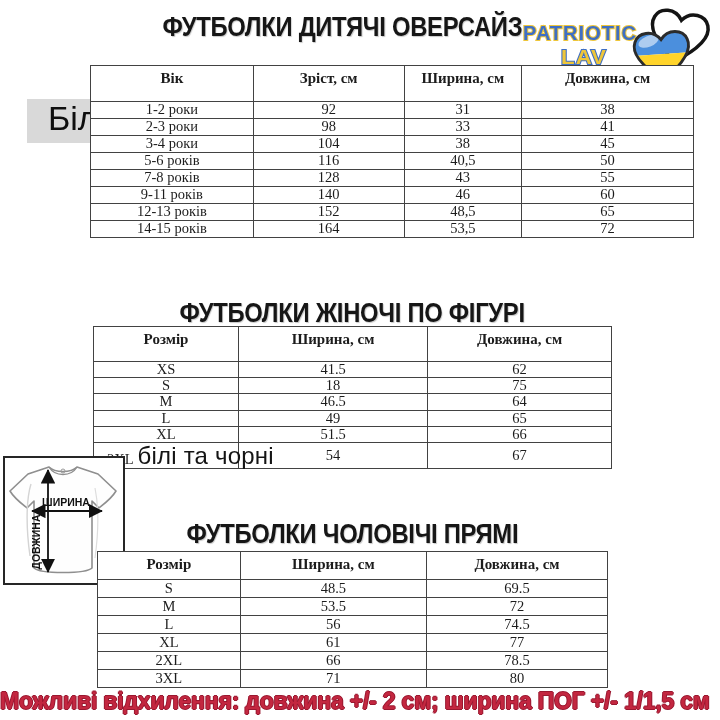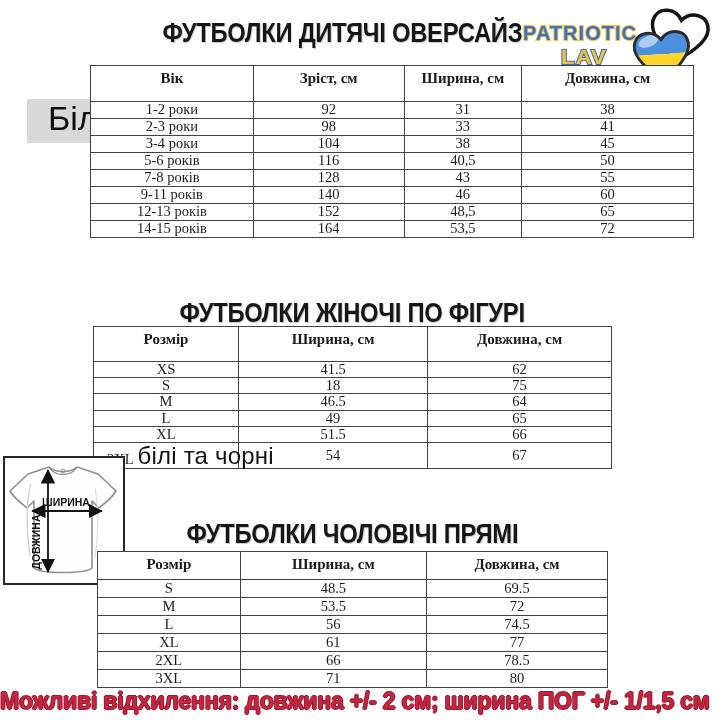--- a/index.html
+++ b/index.html
@@ -7,21 +7,21 @@
     position:relative; width:720px; height:720px; background:#ffffff;
     overflow:hidden; font-family:"Liberation Serif", serif;
   }
   .title {
     position:absolute; width:720px; text-align:center;
     font-family:"Liberation Sans", sans-serif; font-weight:bold;
     font-size:27px; color:#161616; letter-spacing:-0.3px;
     text-shadow:1px 1px 1px rgba(0,0,0,0.22);
   }
   .title > span { display:inline-block; transform:scaleX(0.88); transform-origin:center; white-space:nowrap; }
-  #title-children { top:18px; width:684px;text-decoration:underline; }
+  #title-children { top:12px; width:684px;text-decoration:underline; }
   #title-women   { top:298px; width:704px; }
   #title-men     { top:519px; width:704px; }
 
   #color-label {
     position:absolute; left:27px; top:87px; background:#d9d9d9;
     font-family:"Liberation Sans", sans-serif; font-size:34px; color:#0e0e0e;
     padding:2px 9px 6px 21px; line-height:1.05;margin-top:12px;
   }
 
   .tbl { position:absolute; border-collapse:collapse; table-layout:fixed; background:#ffffff; }

